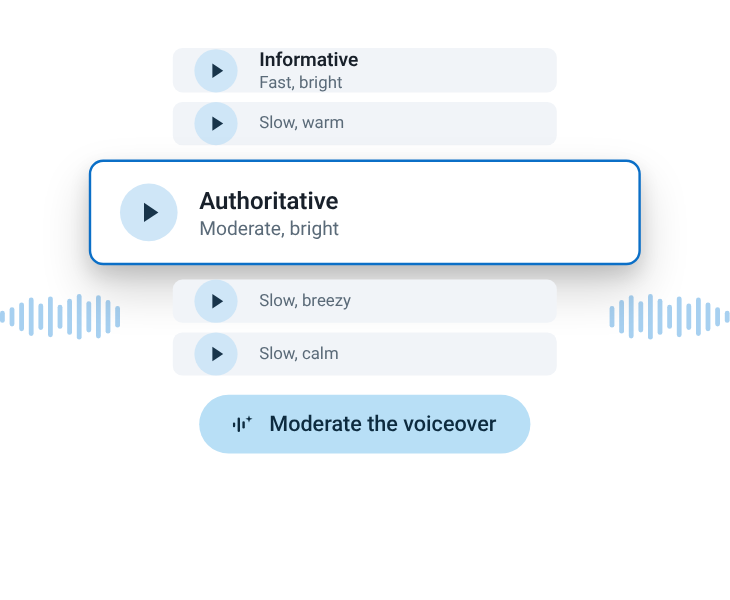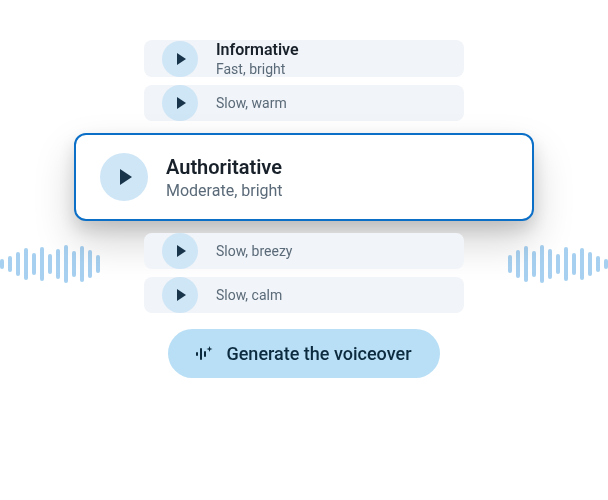--- a/index.html
+++ b/index.html
@@ -217,16 +217,16 @@
     <span class="sparkle-icon">
       <svg width="18" height="16" viewBox="0 0 18 16">
         <g fill="#0d2b3f">
           <rect x="0" y="6" width="2" height="4" rx="1"></rect>
           <rect x="4" y="2" width="2" height="12" rx="1"></rect>
           <rect x="8" y="5" width="2" height="6" rx="1"></rect>
           <path d="M14 0 L15 3 L18 4 L15 5 L14 8 L13 5 L10 4 L13 3 Z" transform="scale(0.75) translate(4,0)"></path>
         </g>
       </svg>
     </span>
-    <span class="generate-label">Generate the voiceover</span>
+    <span class="generate-label">Moderate the voiceover</span>
   </div>
 
 </div>
 
 </body></html>

